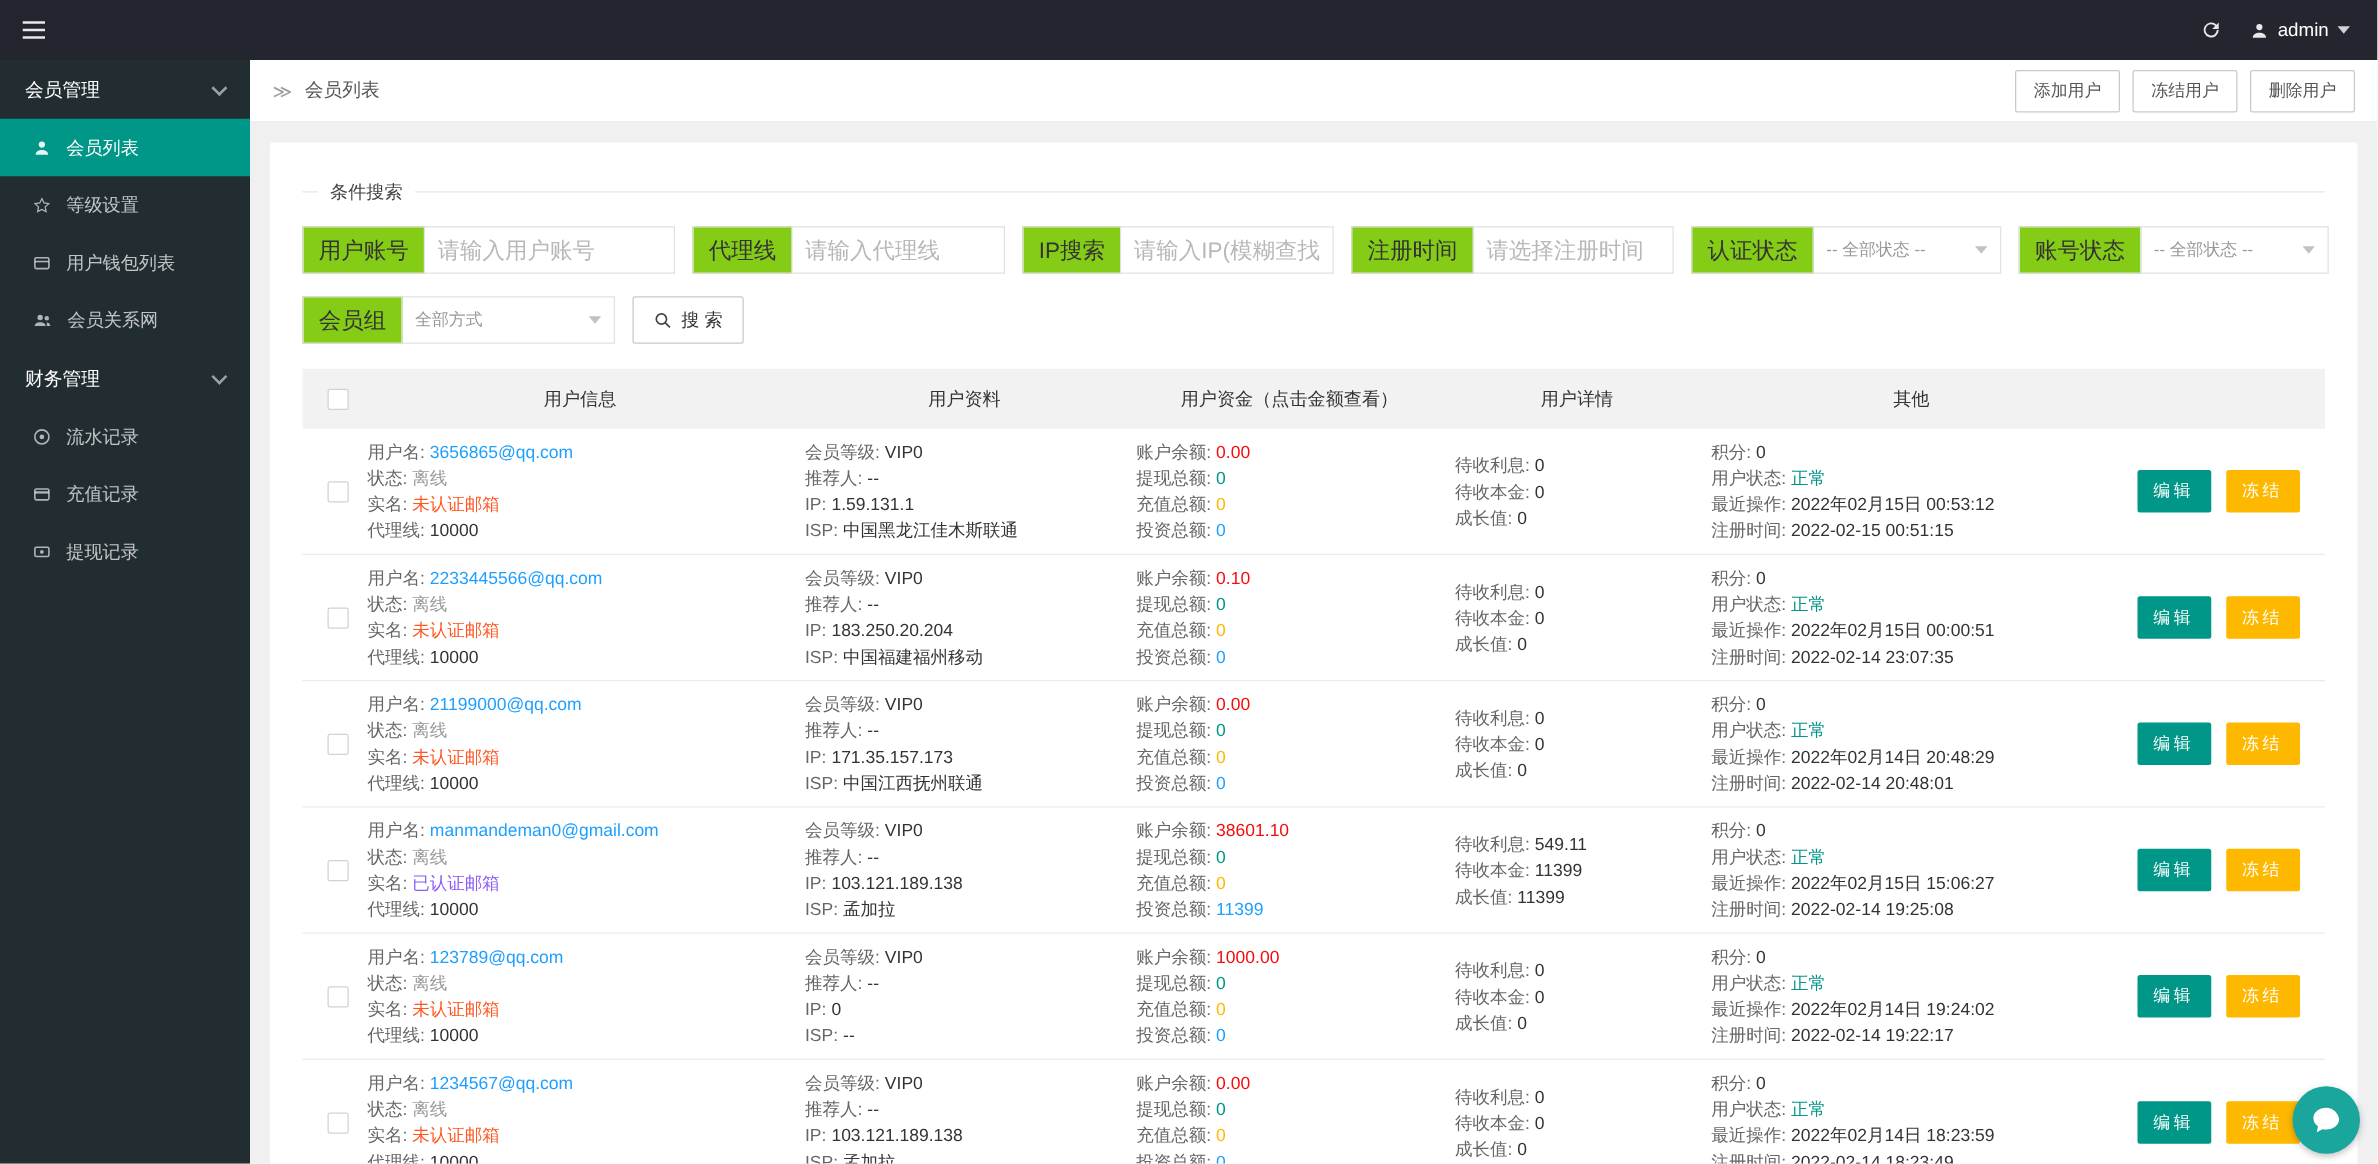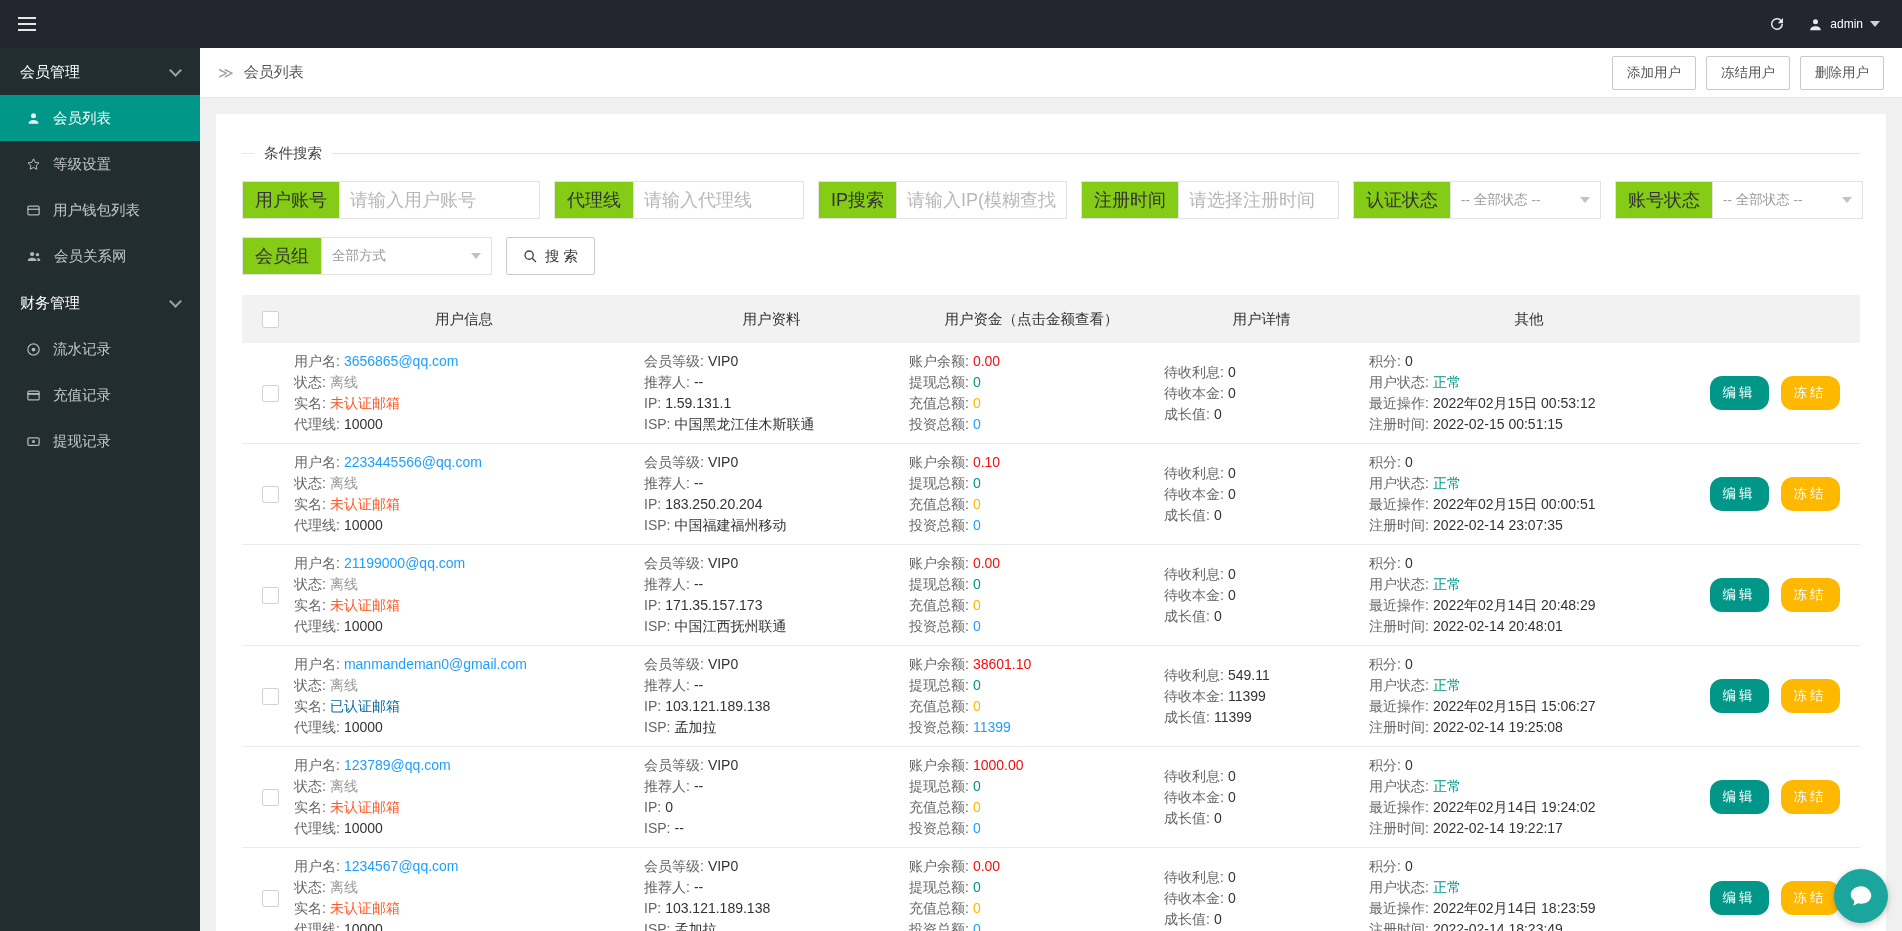--- a/index.html
+++ b/index.html
@@ -12,21 +12,21 @@
   .topbar { position:absolute; top:0; left:0; right:0; height:48px; background:#23262e; display:flex; align-items:center; color:#fff; z-index:10; }
   .logo { width:200px; height:48px; background:#1c1f26; display:flex; align-items:center; justify-content:center; gap:7px; flex:0 0 auto; }
   .logo-mark { font-family:"Liberation Serif","DejaVu Serif",serif; font-style:italic; font-weight:bold; font-size:20px; }
   .logo-ver { font-size:14px; color:#e8e8e8; }
   .hamburger { padding:0 18px; height:48px; display:flex; align-items:center; cursor:pointer; }
   .topnav { display:flex; height:48px; }
   .nav-item { display:flex; align-items:center; padding:0 26px; font-size:15px; color:rgba(255,255,255,.88); cursor:pointer; }
   .nav-item.active { background:#009688; color:#fff; }
   .topbar-right { margin-left:auto; display:flex; align-items:center; gap:22px; padding-right:22px; }
   .icon-btn { display:flex; align-items:center; cursor:pointer; }
-  .admin-chip { display:flex; align-items:center; gap:7px; font-size:12px; cursor:pointer; }
+  .admin-chip { display:flex; align-items:center; gap:7px; font-size:15px; cursor:pointer; }
   .caret { width:0; height:0; border-left:5px solid transparent; border-right:5px solid transparent; border-top:6px solid #cfd3d8; display:inline-block; }
   
   .sidebar { position:absolute; top:48px; left:0; bottom:0; width:200px; background:#222d32; z-index:9; }
   .side-group-title { display:flex; align-items:center; justify-content:space-between; padding:15px 20px 13px 20px; color:#fff; font-size:15px; cursor:pointer; }
   .chev { width:9px; height:9px; border-right:2px solid #97a4ab; border-bottom:2px solid #97a4ab; transform:rotate(45deg); margin-top:-4px; }
   .side-item { display:flex; align-items:center; gap:12px; height:46px; padding:0 18px 0 26px; color:rgba(255,255,255,.72); font-size:14.5px; cursor:pointer; }
   .side-item.active { background:#009688; color:#fff; }
   .side-item svg { flex:0 0 auto; opacity:.9; }
   
   .main { position:absolute; top:48px; left:200px; right:0; bottom:0; overflow:hidden; }
@@ -60,28 +60,28 @@
   .col-profile { width:265px; }
   .col-funds { width:255px; }
   .col-detail { width:205px; }
   .col-other { width:330px; }
   .col-actions { flex:1; flex-direction:row; align-items:center; gap:12px; }
   .line { line-height:21px; font-size:14px; white-space:nowrap; }
   .lbl { color:#666; margin-right:4px; }
   .link { color:#1E9FFF; text-decoration:none; cursor:pointer; }
   .muted { color:#999; }
   .unverified { color:#FF5722; }
-  .verified { color:#0369a1; }
+  .verified { color:#8b5cf6; }
   .v-green { color:#009688; }
   .amt-balance { color:#f50d0d; cursor:pointer; }
   .amt-withdraw { color:#009688; cursor:pointer; }
   .amt-recharge { color:#FFB800; cursor:pointer; }
   .amt-invest { color:#1E9FFF; cursor:pointer; }
   .cb { appearance:none; -webkit-appearance:none; width:17px; height:17px; border:1px solid #d2d2d2; border-radius:2px; background:#fff; cursor:pointer; }
-  .btn-edit, .btn-freeze { border:none; border-radius:12px; color:#fff; font-size:13.5px; padding:8px 13px; cursor:pointer; letter-spacing:3px; font-family:inherit; white-space:nowrap; }
+  .btn-edit, .btn-freeze { border:none; border-radius:2px; color:#fff; font-size:13.5px; padding:8px 13px; cursor:pointer; letter-spacing:3px; font-family:inherit; white-space:nowrap; }
   .btn-edit { background:#009688; }
   .btn-freeze { background:#FFB800; }
   
   .float-btn { position:absolute; right:14px; bottom:8px; width:54px; height:54px; border-radius:50%; background:#1AA69D; display:flex; align-items:center; justify-content:center; box-shadow:0 2px 6px rgba(0,0,0,.25); cursor:pointer; z-index:20; }
 </style>
 </head>
 <body>
 
 <header class="topbar">
   <div class="hamburger">

